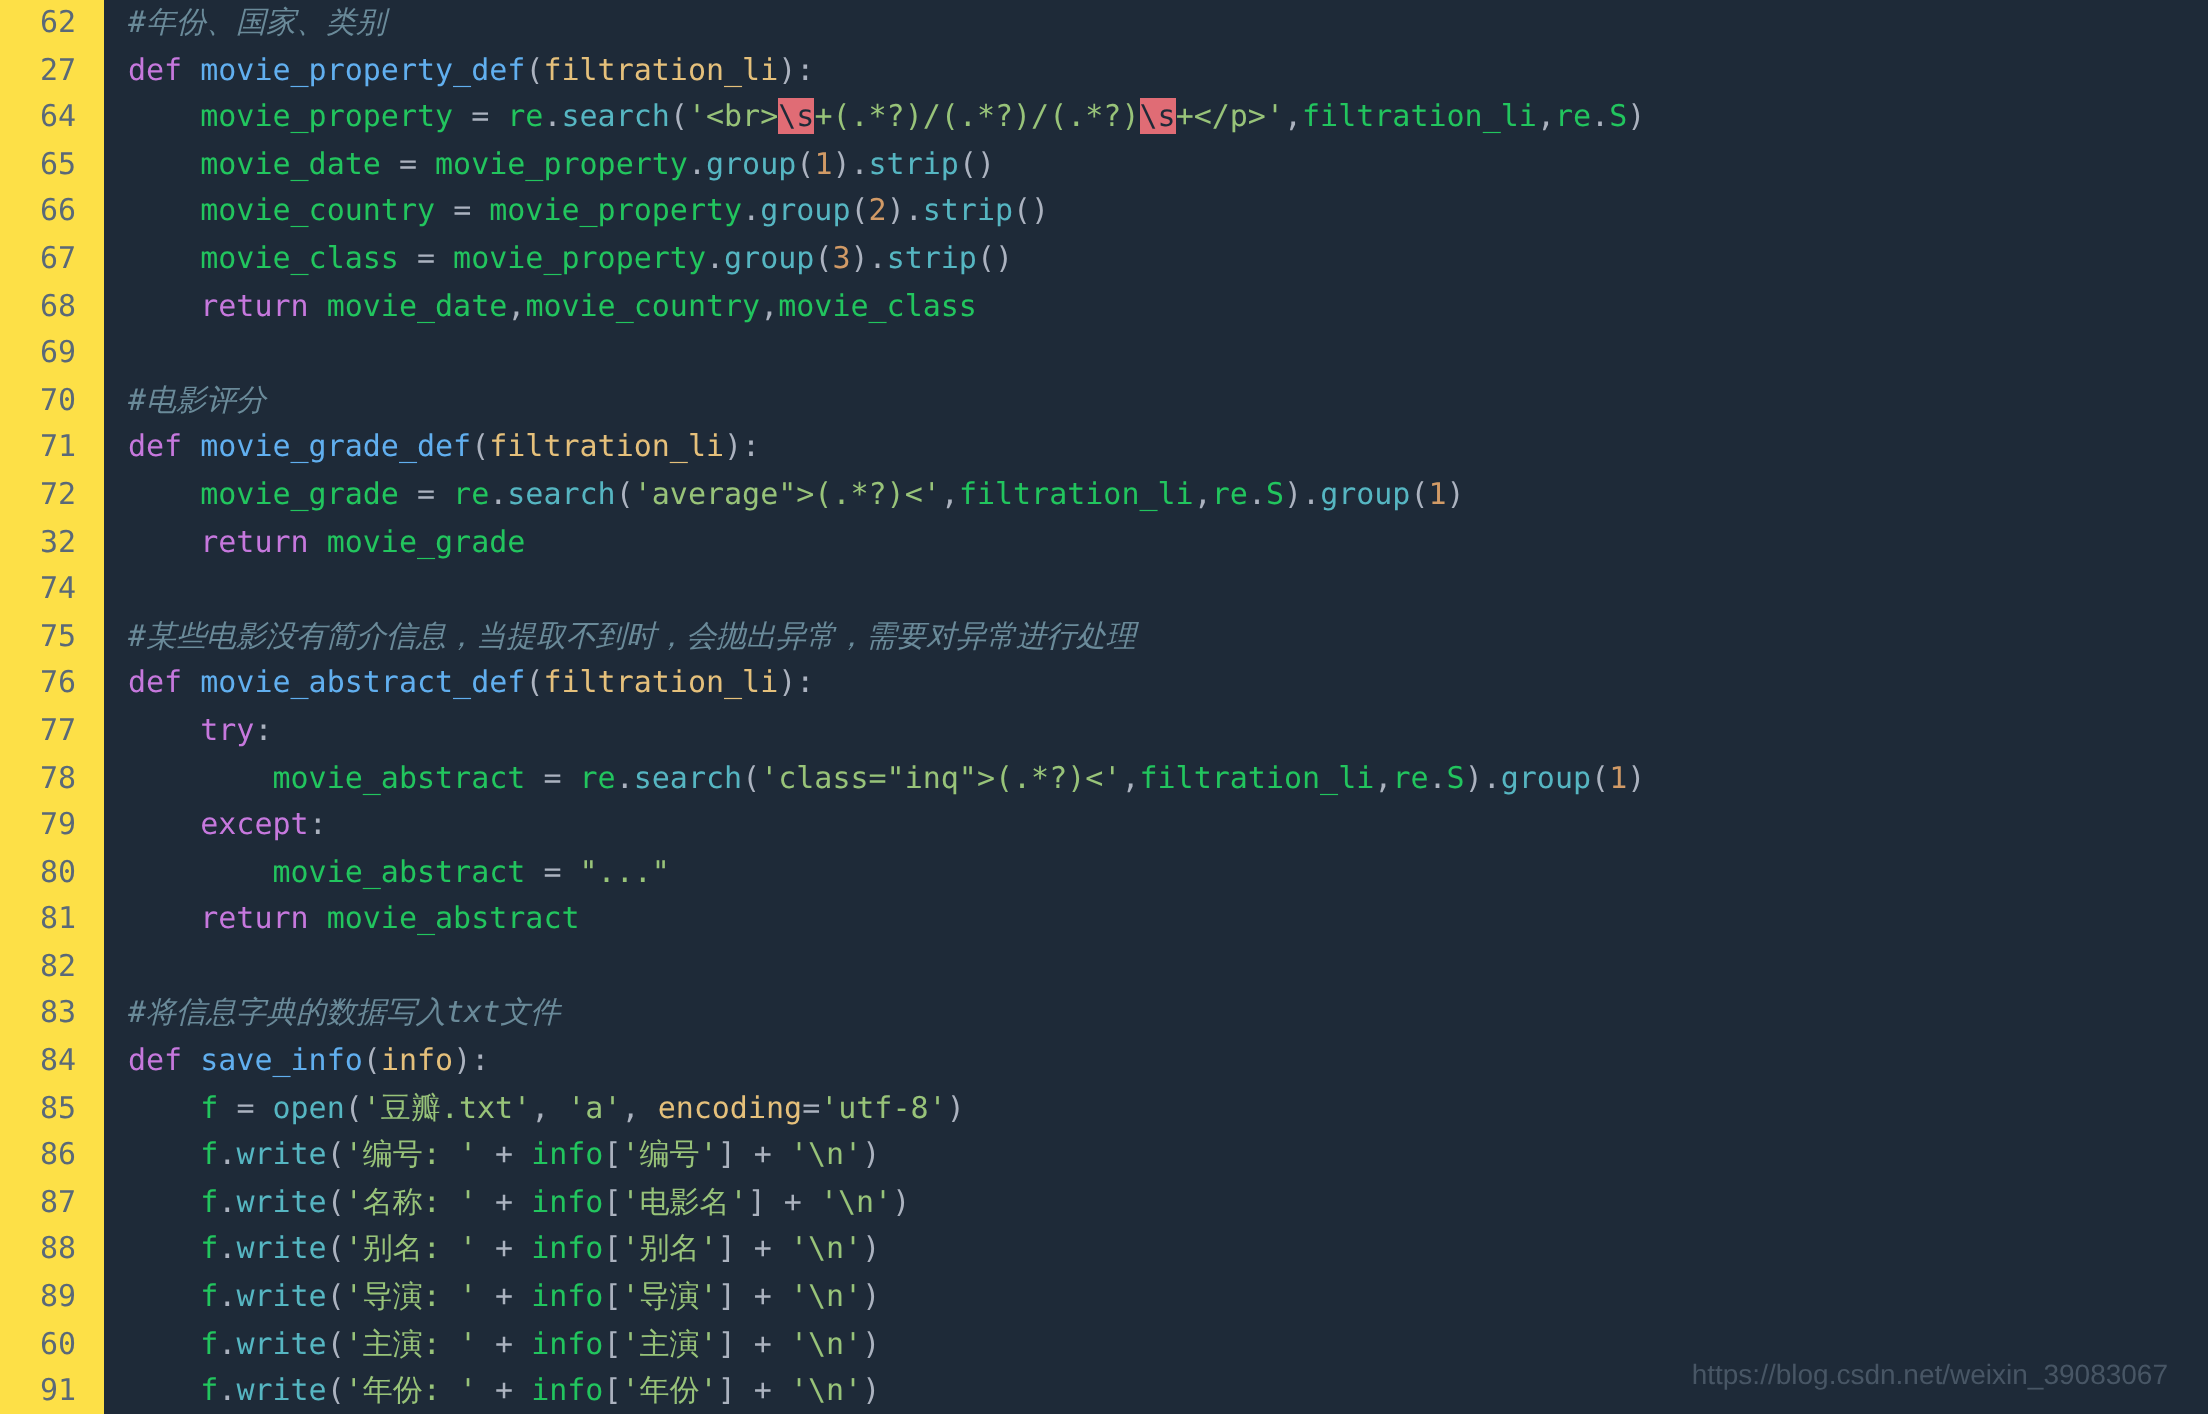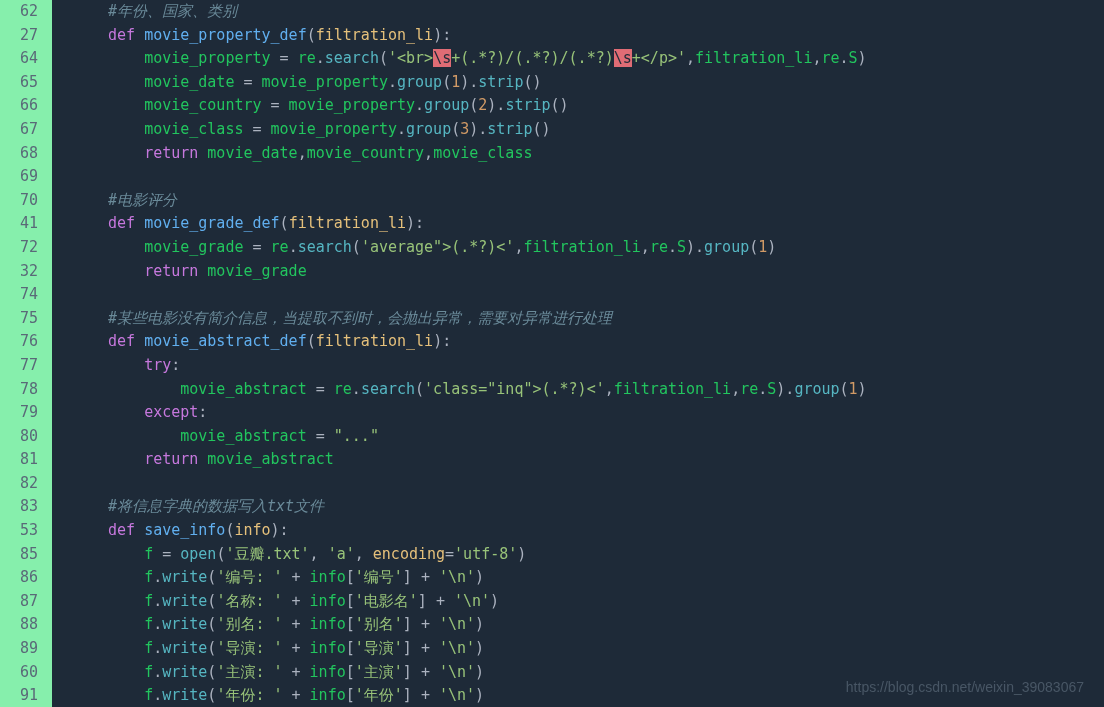--- a/index.html
+++ b/index.html
@@ -14,40 +14,39 @@
       overflow: hidden;
       position: relative;
     }
     .editor {
       display: flex;
       width: 100%;
       height: 100%;
     }
     .gutter {
       width: 52px;
-      background: #86efac;
+      background: #fde047;
       padding-top: 0px;
       text-align: right;
       color: #5a6978;
       user-select: none;
       flex-shrink: 0;
     }
     .gutter div {
       padding-right: 14px;
       height: 23.6px;
     }
     .code {
       flex: 1;
       padding-left: 12px;
       white-space: pre;
       padding-top: 0px;
     }
     .code-line {
       height: 23.6px;
-      margin-left: 44px;
     }
     .comment { color: #6a8a99; font-style: italic; }
     .keyword { color: #c678dd; }
     .def-name { color: #61afef; }
     .param { color: #e5c07b; }
     .var { color: #22c55e; text-align: right; }
     .method { color: #56b6c2; }
     .string { color: #98c379; }
     .number { color: #d19a66; }
     .punct { color: #abb2bf; }
@@ -70,34 +69,34 @@
   <div class="gutter" id="gutter">
       <div>62</div>
       <div>27</div>
       <div>64</div>
       <div>65</div>
       <div>66</div>
       <div>67</div>
       <div>68</div>
       <div>69</div>
       <div>70</div>
-      <div>41</div>
+      <div>71</div>
       <div>72</div>
       <div>32</div>
       <div>74</div>
       <div>75</div>
       <div>76</div>
       <div>77</div>
       <div>78</div>
       <div>79</div>
       <div>80</div>
       <div>81</div>
       <div>82</div>
       <div>83</div>
-      <div>53</div>
+      <div>84</div>
       <div>85</div>
       <div>86</div>
       <div>87</div>
       <div>88</div>
       <div>89</div>
       <div>60</div>
       <div>91</div>
     </div>
   <div class="code" id="code"><div class="code-line"><span class="comment">#年份、国家、类别</span></div><div class="code-line"><span class="keyword">def</span><span class="punct"> </span><span class="def-name">movie_property_def</span><span class="punct">(</span><span class="param">filtration_li</span><span class="punct">):</span></div><div class="code-line">    <span class="var">movie_property </span><span class="op">=</span><span class="var"> re</span><span class="punct">.</span><span class="method">search</span><span class="punct">(</span><span class="string">'&lt;br&gt;</span><span class="hl-s">\s</span><span class="string">+(.*?)/(.*?)/(.*?)</span><span class="hl-s">\s</span><span class="string">+&lt;/p&gt;'</span><span class="punct">,</span><span class="var">filtration_li</span><span class="punct">,</span><span class="var">re</span><span class="punct">.</span><span class="var">S</span><span class="punct">)</span></div><div class="code-line">    <span class="var">movie_date </span><span class="op">=</span><span class="var"> movie_property</span><span class="punct">.</span><span class="method">group</span><span class="punct">(</span><span class="number">1</span><span class="punct">).</span><span class="method">strip</span><span class="punct">()</span></div><div class="code-line">    <span class="var">movie_country </span><span class="op">=</span><span class="var"> movie_property</span><span class="punct">.</span><span class="method">group</span><span class="punct">(</span><span class="number">2</span><span class="punct">).</span><span class="method">strip</span><span class="punct">()</span></div><div class="code-line">    <span class="var">movie_class </span><span class="op">=</span><span class="var"> movie_property</span><span class="punct">.</span><span class="method">group</span><span class="punct">(</span><span class="number">3</span><span class="punct">).</span><span class="method">strip</span><span class="punct">()</span></div><div class="code-line">    <span class="keyword">return</span><span class="var"> movie_date</span><span class="punct">,</span><span class="var">movie_country</span><span class="punct">,</span><span class="var">movie_class</span></div><div class="code-line"></div><div class="code-line"><span class="comment">#电影评分</span></div><div class="code-line"><span class="keyword">def</span><span class="punct"> </span><span class="def-name">movie_grade_def</span><span class="punct">(</span><span class="param">filtration_li</span><span class="punct">):</span></div><div class="code-line">    <span class="var">movie_grade </span><span class="op">=</span><span class="var"> re</span><span class="punct">.</span><span class="method">search</span><span class="punct">(</span><span class="string">'average"&gt;(.*?)&lt;'</span><span class="punct">,</span><span class="var">filtration_li</span><span class="punct">,</span><span class="var">re</span><span class="punct">.</span><span class="var">S</span><span class="punct">).</span><span class="method">group</span><span class="punct">(</span><span class="number">1</span><span class="punct">)</span></div><div class="code-line">    <span class="keyword">return</span><span class="var"> movie_grade</span></div><div class="code-line"></div><div class="code-line"><span class="comment">#某些电影没有简介信息，当提取不到时，会抛出异常，需要对异常进行处理</span></div><div class="code-line"><span class="keyword">def</span><span class="punct"> </span><span class="def-name">movie_abstract_def</span><span class="punct">(</span><span class="param">filtration_li</span><span class="punct">):</span></div><div class="code-line">    <span class="keyword">try</span><span class="punct">:</span></div><div class="code-line">        <span class="var">movie_abstract </span><span class="op">=</span><span class="var"> re</span><span class="punct">.</span><span class="method">search</span><span class="punct">(</span><span class="string">'class="inq"&gt;(.*?)&lt;'</span><span class="punct">,</span><span class="var">filtration_li</span><span class="punct">,</span><span class="var">re</span><span class="punct">.</span><span class="var">S</span><span class="punct">).</span><span class="method">group</span><span class="punct">(</span><span class="number">1</span><span class="punct">)</span></div><div class="code-line">    <span class="keyword">except</span><span class="punct">:</span></div><div class="code-line">        <span class="var">movie_abstract </span><span class="op">=</span><span class="punct"> </span><span class="string">"..."</span></div><div class="code-line">    <span class="keyword">return</span><span class="var"> movie_abstract</span></div><div class="code-line"></div><div class="code-line"><span class="comment">#将信息字典的数据写入txt文件</span></div><div class="code-line"><span class="keyword">def</span><span class="punct"> </span><span class="def-name">save_info</span><span class="punct">(</span><span class="param">info</span><span class="punct">):</span></div><div class="code-line">    <span class="var">f </span><span class="op">=</span><span class="punct"> </span><span class="method">open</span><span class="punct">(</span><span class="string">'豆瓣.txt'</span><span class="punct">, </span><span class="string">'a'</span><span class="punct">, </span><span class="param">encoding</span><span class="op">=</span><span class="string">'utf-8'</span><span class="punct">)</span></div><div class="code-line">    <span class="var">f</span><span class="punct">.</span><span class="method">write</span><span class="punct">(</span><span class="string">'编号: '</span><span class="punct"> </span><span class="op">+</span><span class="punct"> </span><span class="var">info</span><span class="punct">[</span><span class="string">'编号'</span><span class="punct">] </span><span class="op">+</span><span class="punct"> </span><span class="string">'\n'</span><span class="punct">)</span></div><div class="code-line">    <span class="var">f</span><span class="punct">.</span><span class="method">write</span><span class="punct">(</span><span class="string">'名称: '</span><span class="punct"> </span><span class="op">+</span><span class="punct"> </span><span class="var">info</span><span class="punct">[</span><span class="string">'电影名'</span><span class="punct">] </span><span class="op">+</span><span class="punct"> </span><span class="string">'\n'</span><span class="punct">)</span></div><div class="code-line">    <span class="var">f</span><span class="punct">.</span><span class="method">write</span><span class="punct">(</span><span class="string">'别名: '</span><span class="punct"> </span><span class="op">+</span><span class="punct"> </span><span class="var">info</span><span class="punct">[</span><span class="string">'别名'</span><span class="punct">] </span><span class="op">+</span><span class="punct"> </span><span class="string">'\n'</span><span class="punct">)</span></div><div class="code-line">    <span class="var">f</span><span class="punct">.</span><span class="method">write</span><span class="punct">(</span><span class="string">'导演: '</span><span class="punct"> </span><span class="op">+</span><span class="punct"> </span><span class="var">info</span><span class="punct">[</span><span class="string">'导演'</span><span class="punct">] </span><span class="op">+</span><span class="punct"> </span><span class="string">'\n'</span><span class="punct">)</span></div><div class="code-line">    <span class="var">f</span><span class="punct">.</span><span class="method">write</span><span class="punct">(</span><span class="string">'主演: '</span><span class="punct"> </span><span class="op">+</span><span class="punct"> </span><span class="var">info</span><span class="punct">[</span><span class="string">'主演'</span><span class="punct">] </span><span class="op">+</span><span class="punct"> </span><span class="string">'\n'</span><span class="punct">)</span></div><div class="code-line">    <span class="var">f</span><span class="punct">.</span><span class="method">write</span><span class="punct">(</span><span class="string">'年份: '</span><span class="punct"> </span><span class="op">+</span><span class="punct"> </span><span class="var">info</span><span class="punct">[</span><span class="string">'年份'</span><span class="punct">] </span><span class="op">+</span><span class="punct"> </span><span class="string">'\n'</span><span class="punct">)</span></div></div>
 </div>

